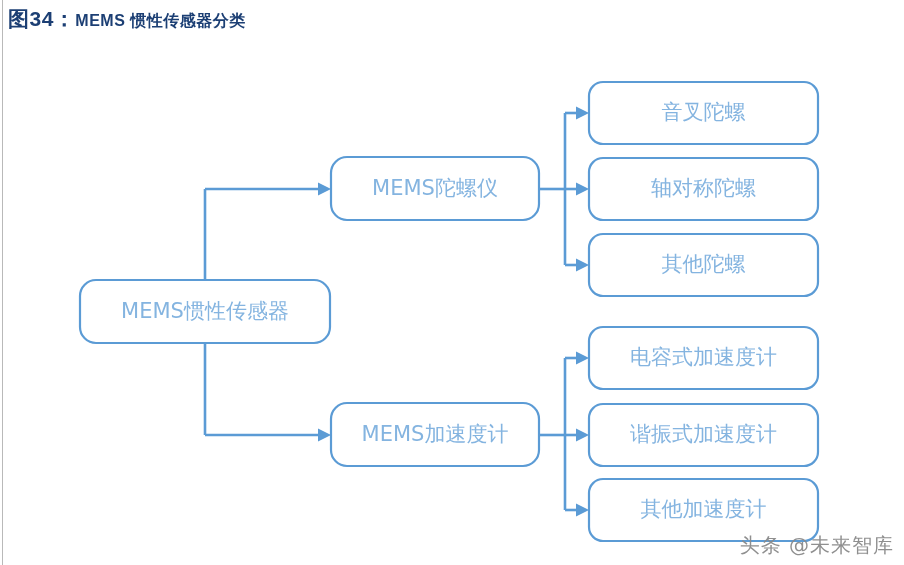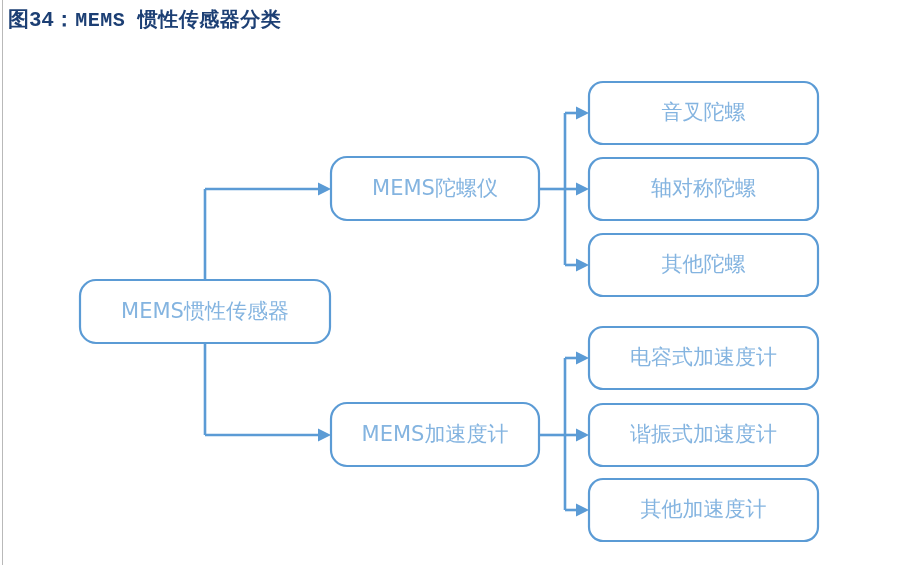--- a/index.html
+++ b/index.html
@@ -40,22 +40,22 @@
     font-weight: bold;
     color: #1c3f74;
     letter-spacing: 0.5px;
     white-space: nowrap;
     line-height: 1.2;
   }
   .figure-title .title-num {
     font-family: Liberation Sans, sans-serif;
   }
   .figure-title .title-cjk {
-    font-family: Liberation Mono, monospace;
-    font-size: 20px;
+    font-family: Liberation Sans, sans-serif;
+    font-size: 16px;
   }
 
   .diagram-canvas {
     position: absolute;
     left: 0;
     top: 44px;
     width: 904px;
     height: 521px;
   }
 
@@ -187,14 +187,15 @@
         <text class="node-label leaf-label" x="703.5" y="391">谐振式加速度计</text>
       </g>
       <g>
         <rect class="node-box" x="589" y="435" width="229" height="62" rx="14" ry="14"></rect>
         <text class="node-label leaf-label" x="703.5" y="466">其他加速度计</text>
       </g>
 
     </svg>
   </div>
 
+  <div class="watermark">头条 @未来智库</div>
 
 </div>
 
 </body></html>

